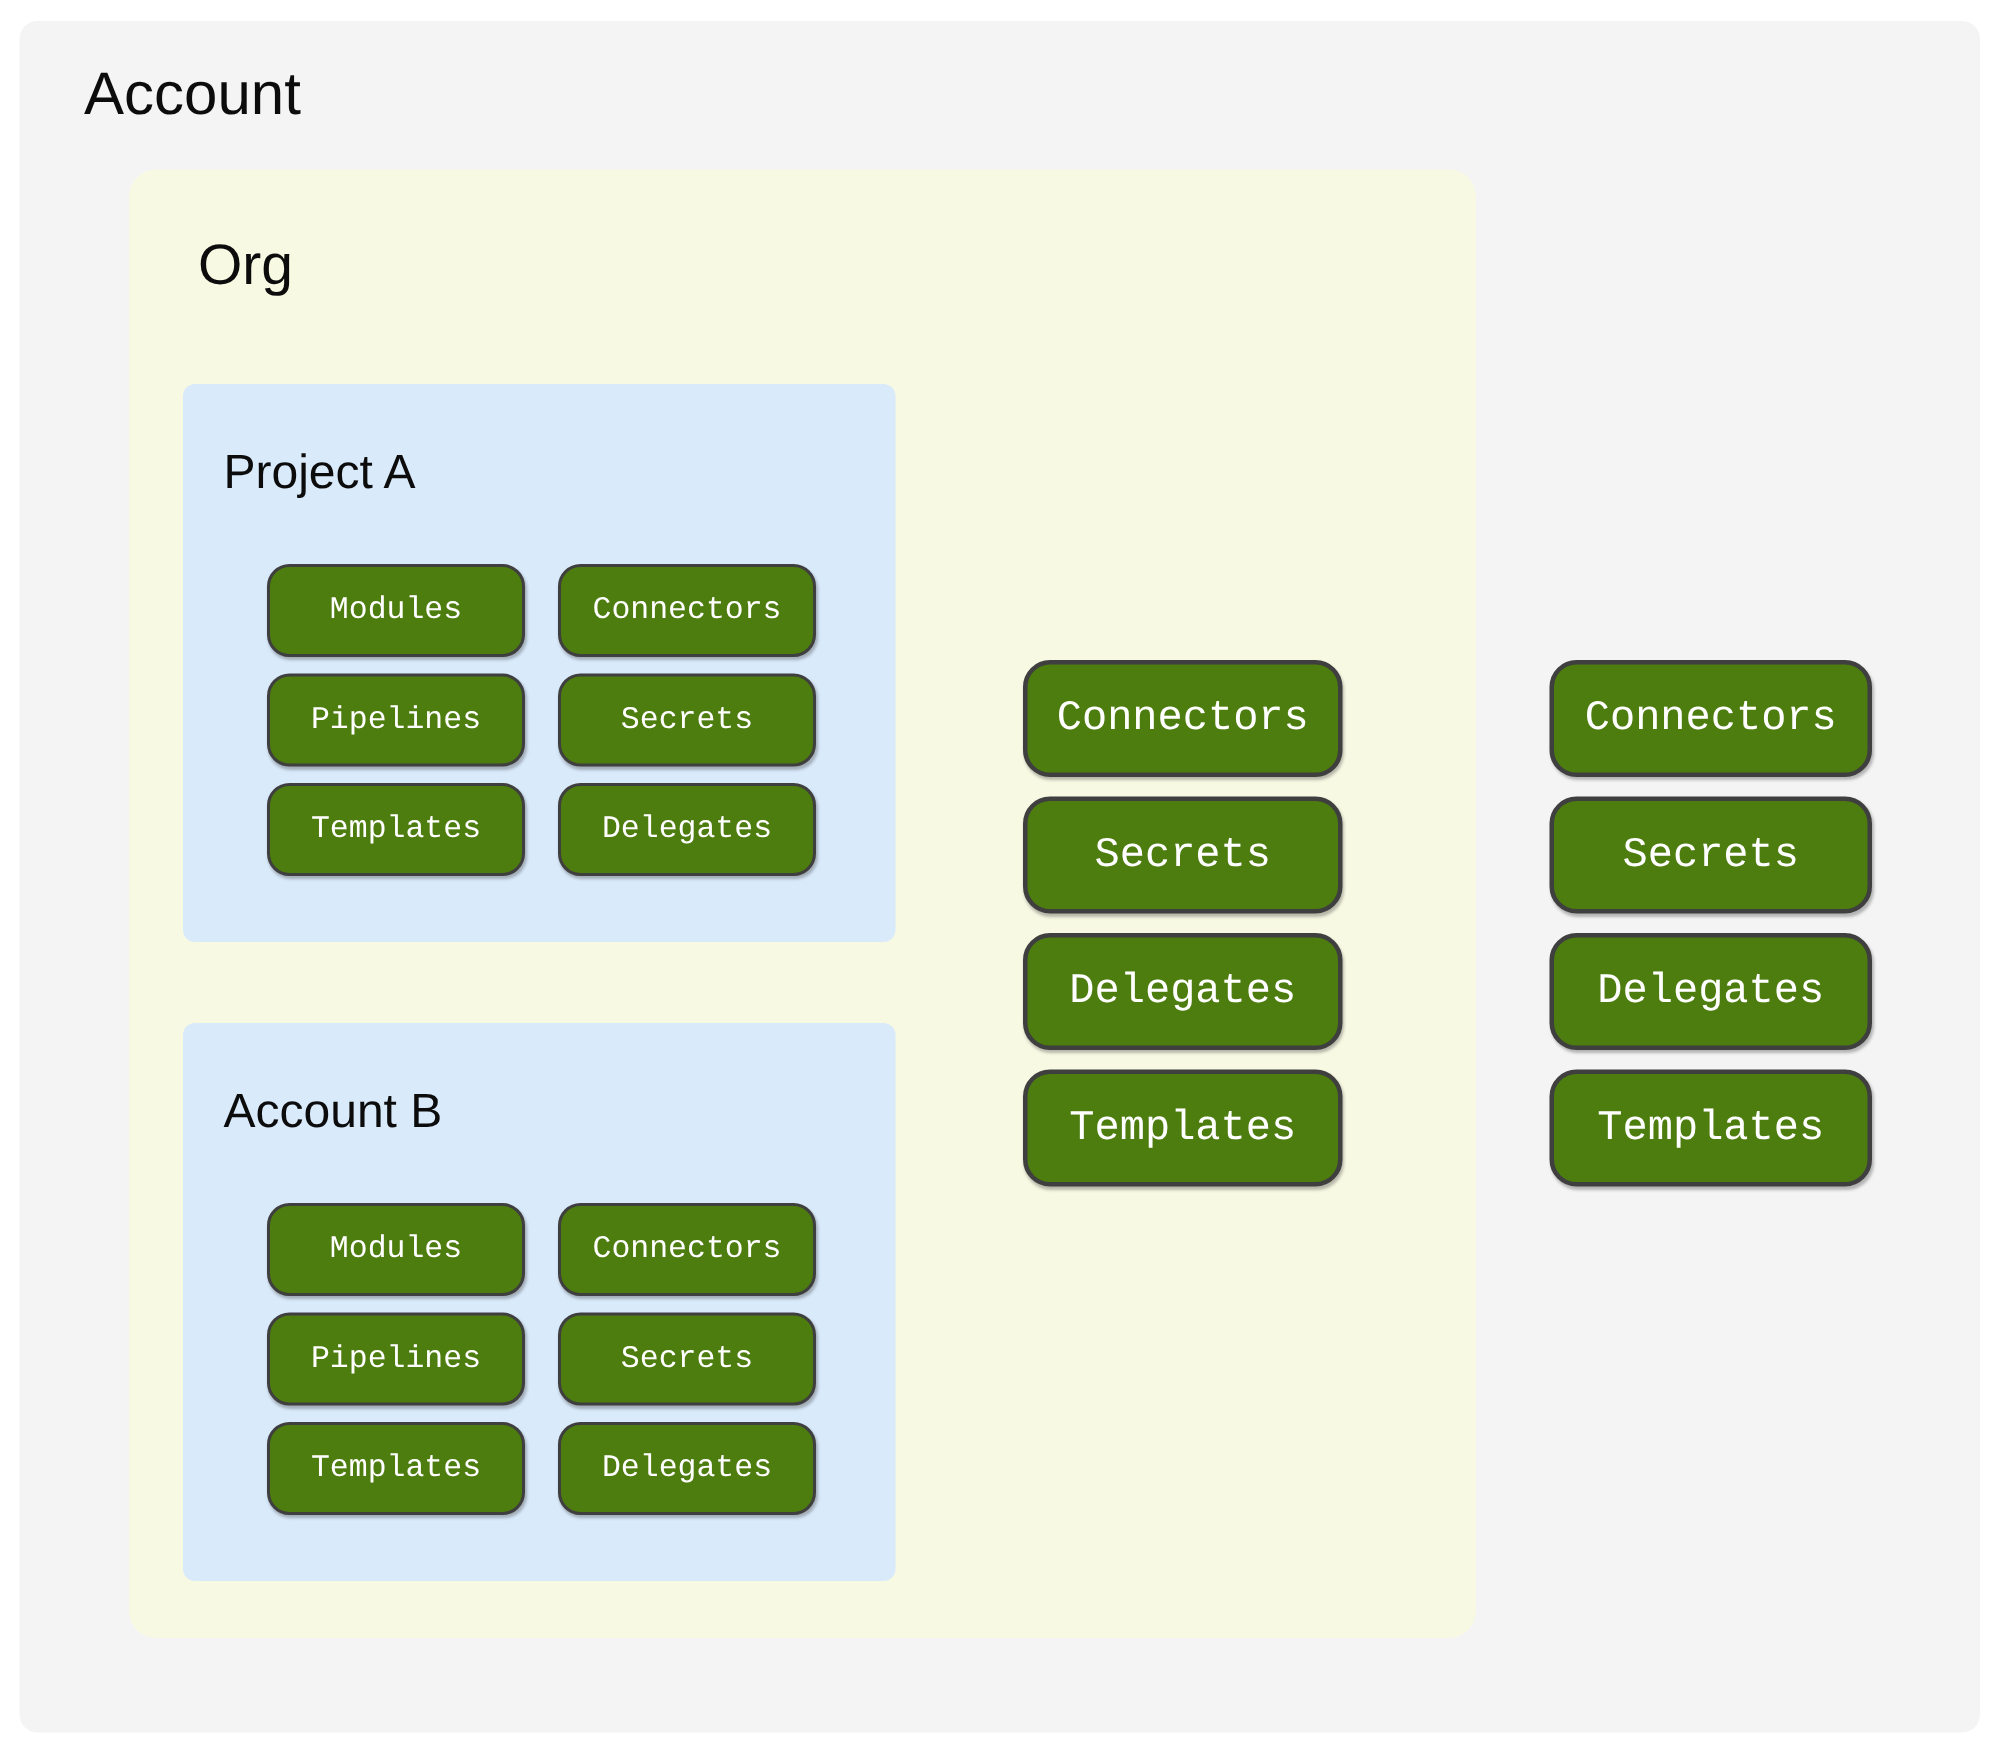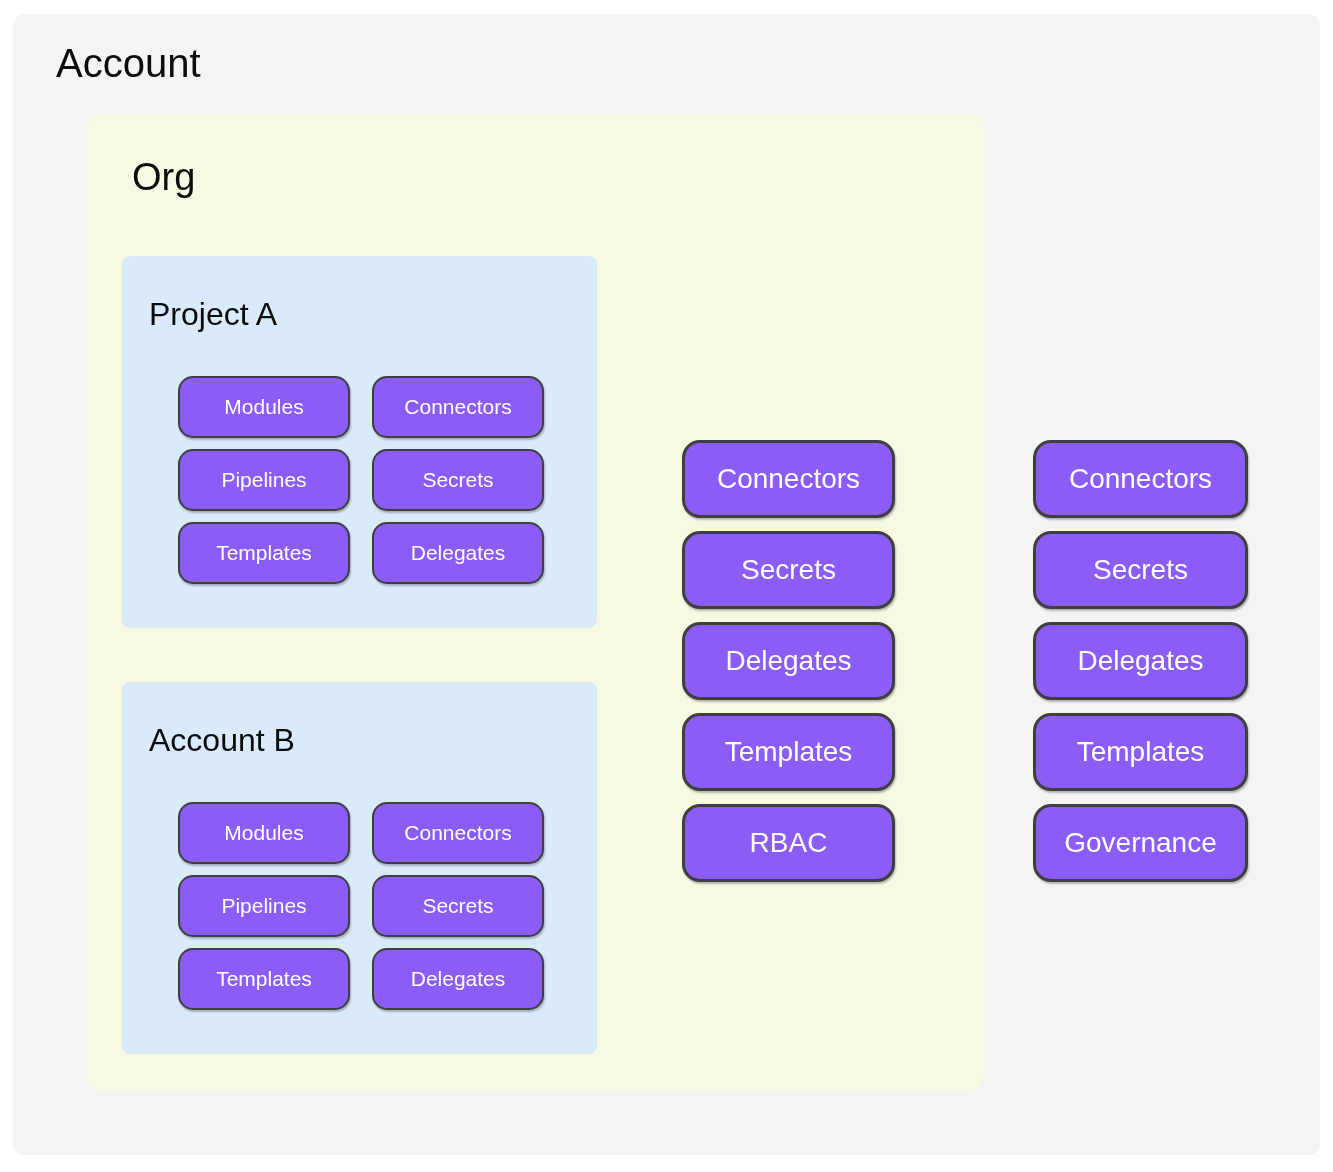--- a/index.html
+++ b/index.html
@@ -67,23 +67,23 @@
     left: 56px; top: 120px;
     display: grid;
     grid-template-columns: 172px 172px;
     column-gap: 22px;
     row-gap: 11px;
   }
   .chip {
     display: flex;
     align-items: center;
     justify-content: center;
-    background: #8b5cf6;
+    background: #4d7c0f;
     color: #ffffff;
-    font-family: Liberation Sans, sans-serif;
+    font-family: Liberation Mono, monospace;
     box-shadow: 1px 2px 2px rgba(60,60,60,0.35);
     padding: 0;
     white-space: nowrap;
     cursor: pointer;
   }
   .chip.small {
     height: 62px;
     border: 2.5px solid #3f3f3f;
     border-radius: 15px;
     font-size: 21px;
@@ -145,25 +145,23 @@
           <button type="button" class="chip small">Templates</button>
           <button type="button" class="chip small">Delegates</button>
         </div>
       </section>
 
       <div class="pill-col org-pills">
         <button type="button" class="chip large">Connectors</button>
         <button type="button" class="chip large">Secrets</button>
         <button type="button" class="chip large">Delegates</button>
         <button type="button" class="chip large">Templates</button>
-        <button type="button" class="chip large">RBAC</button>
       </div>
     </section>
 
     <div class="pill-col account-pills">
       <button type="button" class="chip large">Connectors</button>
       <button type="button" class="chip large">Secrets</button>
       <button type="button" class="chip large">Delegates</button>
       <button type="button" class="chip large">Templates</button>
-      <button type="button" class="chip large">Governance</button>
     </div>
   </section>
 </div>
 
 </body></html>

